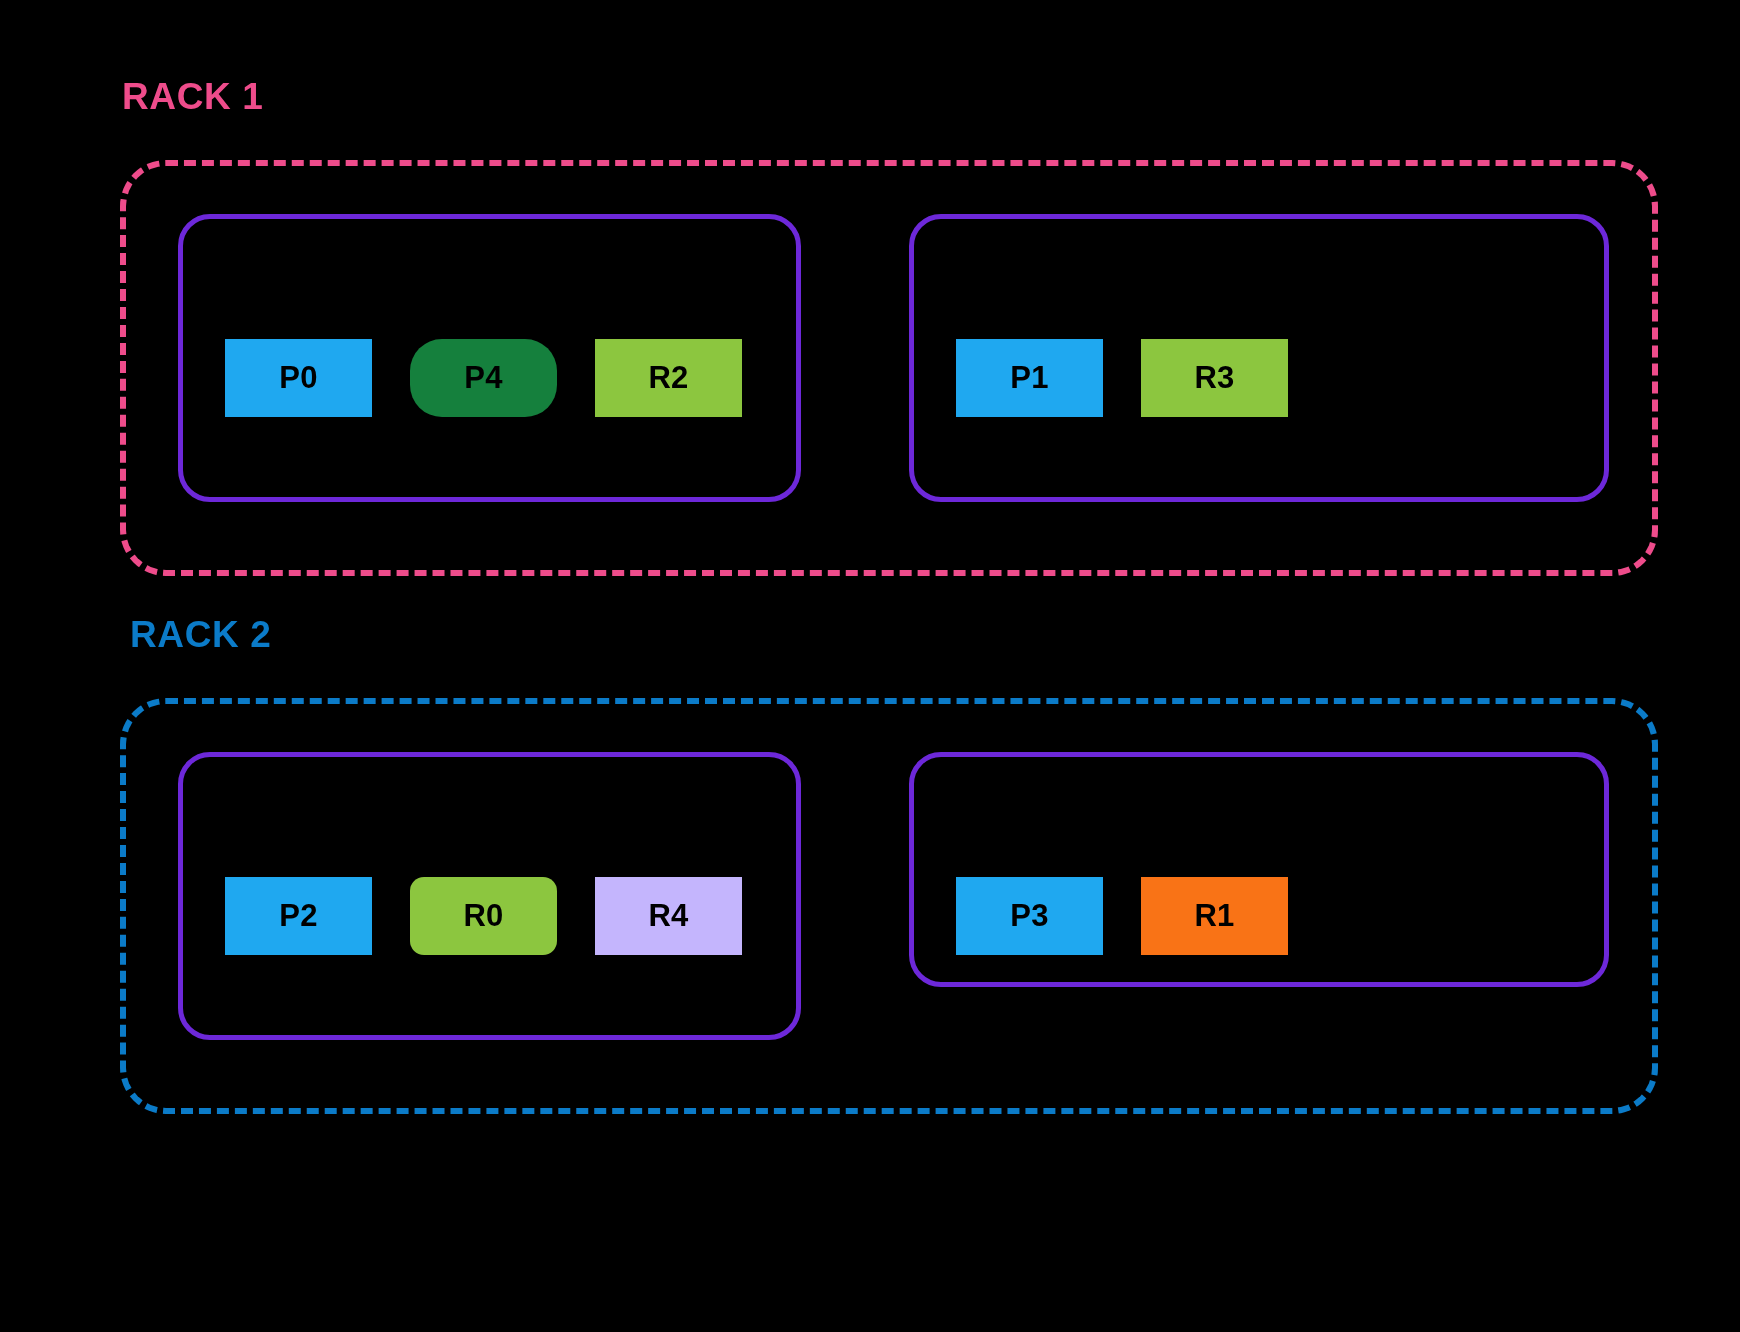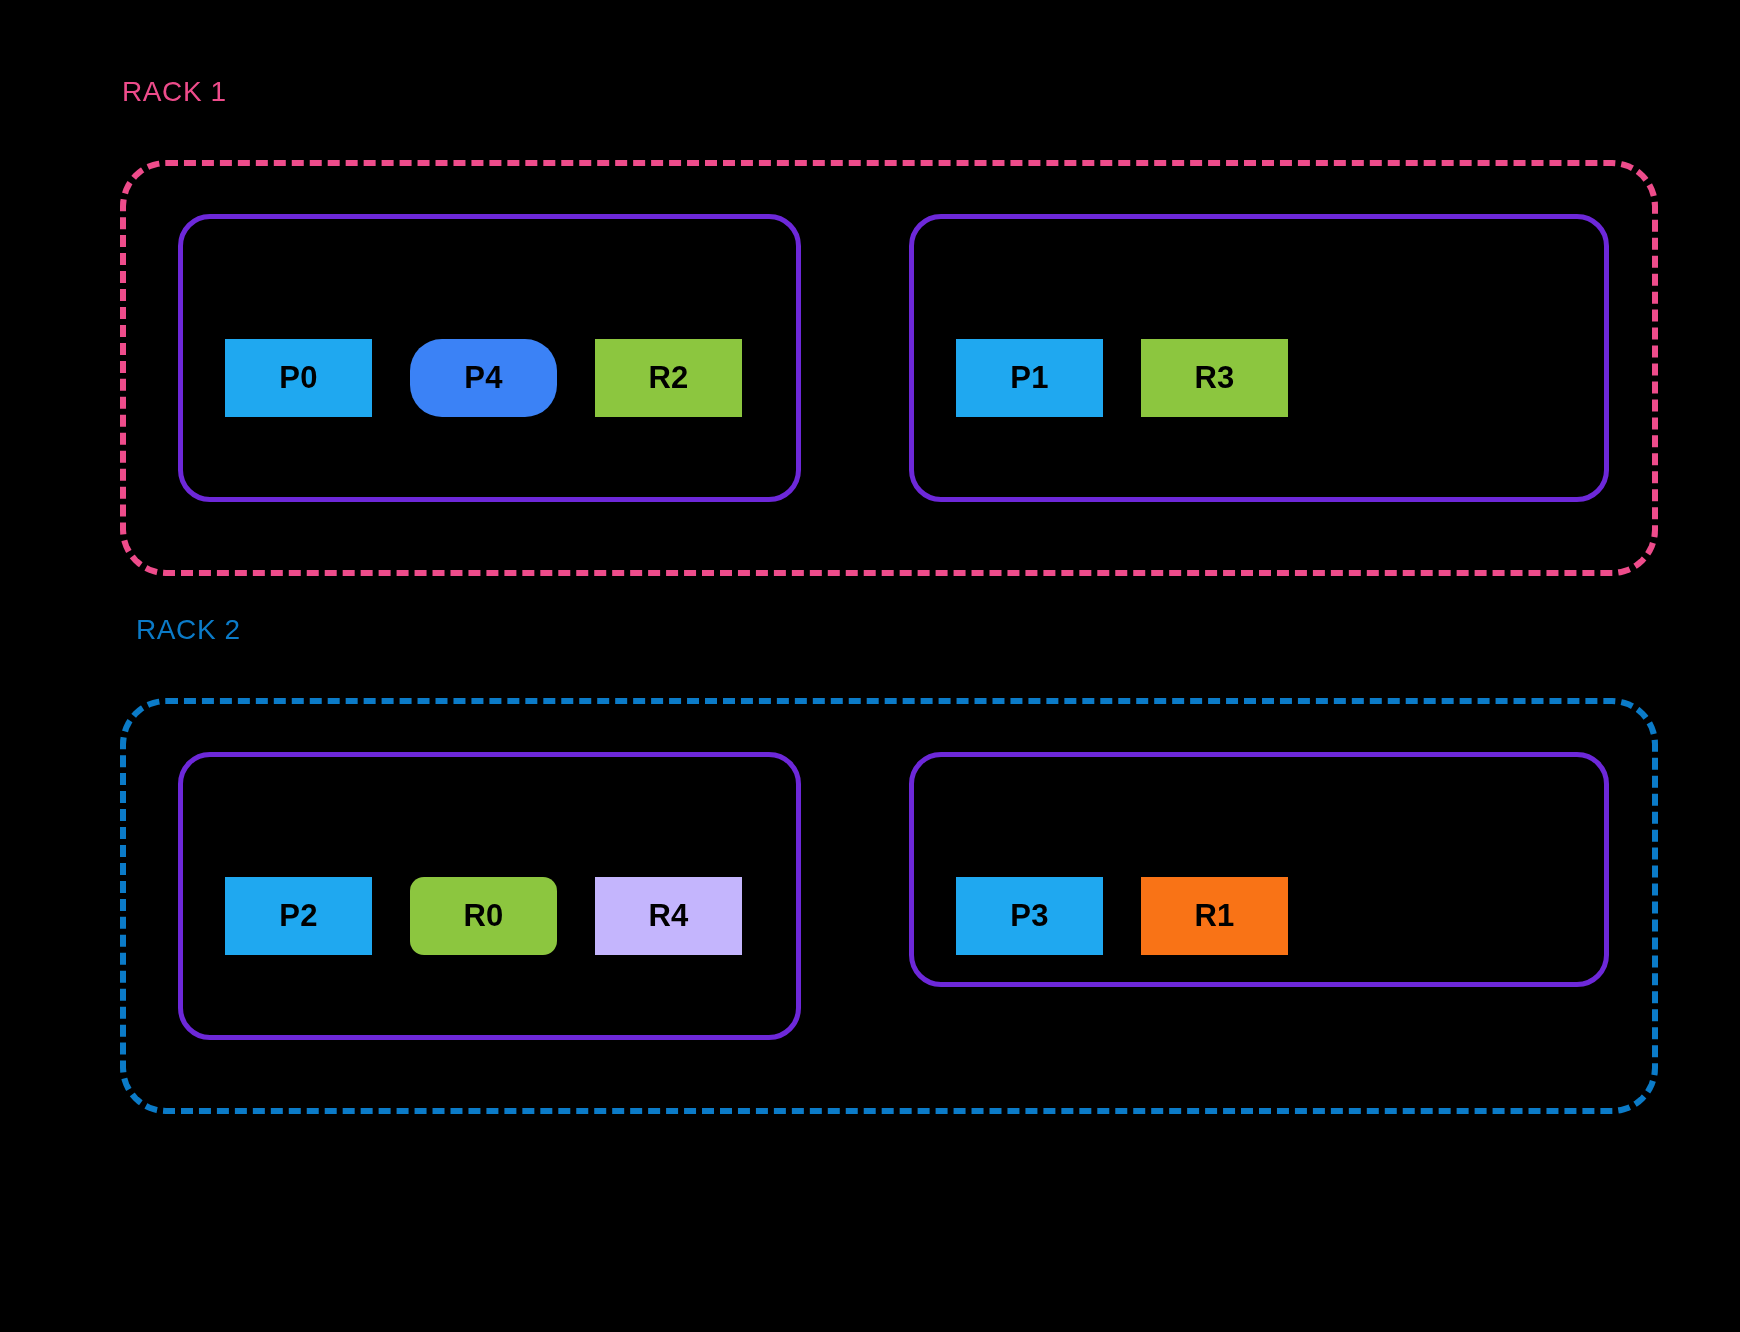--- a/index.html
+++ b/index.html
@@ -15,22 +15,22 @@
     overflow: hidden;
     font-family: "Liberation Sans", sans-serif;
   }
   .rack-group {
     position: absolute;
     left: 0;
     width: 1740px;
   }
   .rack-label {
     position: absolute;
-    font-size: 28px;
-    font-weight: normal;
+    font-size: 37px;
+    font-weight: bold;
     letter-spacing: 0.6px;
     line-height: 1;
     white-space: nowrap;
   }
   .rack-box {
     position: absolute;
     box-sizing: border-box;
     border-style: dashed;
     border-width: 6px;
     border-radius: 46px;
@@ -70,38 +70,38 @@
 
   <div class="rack-group" style="top:0;height:666px;">
 
     <div class="rack-label" style="left:122px; top:78px; color:#EE4C8B;">RACK 1</div>
 
     <div class="rack-box" style="left:120px; top:160px; width:1538px; height:416px; border-color:#EE4C8B;">
 
       <div class="node-box" style="left:52px; top:48px; width:623px; height:288px;">
         <div class="block-row" style="left:42px; top:120px;">
           <div class="block" style="background:#1FA8F0;">P0</div>
-          <div class="block" style="background:#3b82f6;border-radius:32px;">P4</div>
+          <div class="block" style="background:#15803d;border-radius:32px;">P4</div>
           <div class="block" style="background:#8CC63F;">R2</div>
         </div>
       </div>
 
       <div class="node-box" style="left:783px; top:48px; width:700px; height:288px;">
         <div class="block-row" style="left:42px; top:120px;">
           <div class="block" style="background:#1FA8F0;">P1</div>
           <div class="block" style="background:#8CC63F;">R3</div>
         </div>
       </div>
 
     </div>
   </div>
 
   <div class="rack-group" style="top:538px;height:666px;">
 
-    <div class="rack-label" style="left:136px; top:78px; color:#0B7BC8;">RACK 2</div>
+    <div class="rack-label" style="left:130px; top:78px; color:#0B7BC8;">RACK 2</div>
 
     <div class="rack-box" style="left:120px; top:160px; width:1538px; height:416px; border-color:#0B7BC8;">
 
       <div class="node-box" style="left:52px; top:48px; width:623px; height:288px;">
         <div class="block-row" style="left:42px; top:120px;">
           <div class="block" style="background:#1FA8F0;">P2</div>
           <div class="block" style="background:#8CC63F;border-radius:14px;">R0</div>
           <div class="block" style="background:#c4b5fd;">R4</div>
         </div>
       </div>

